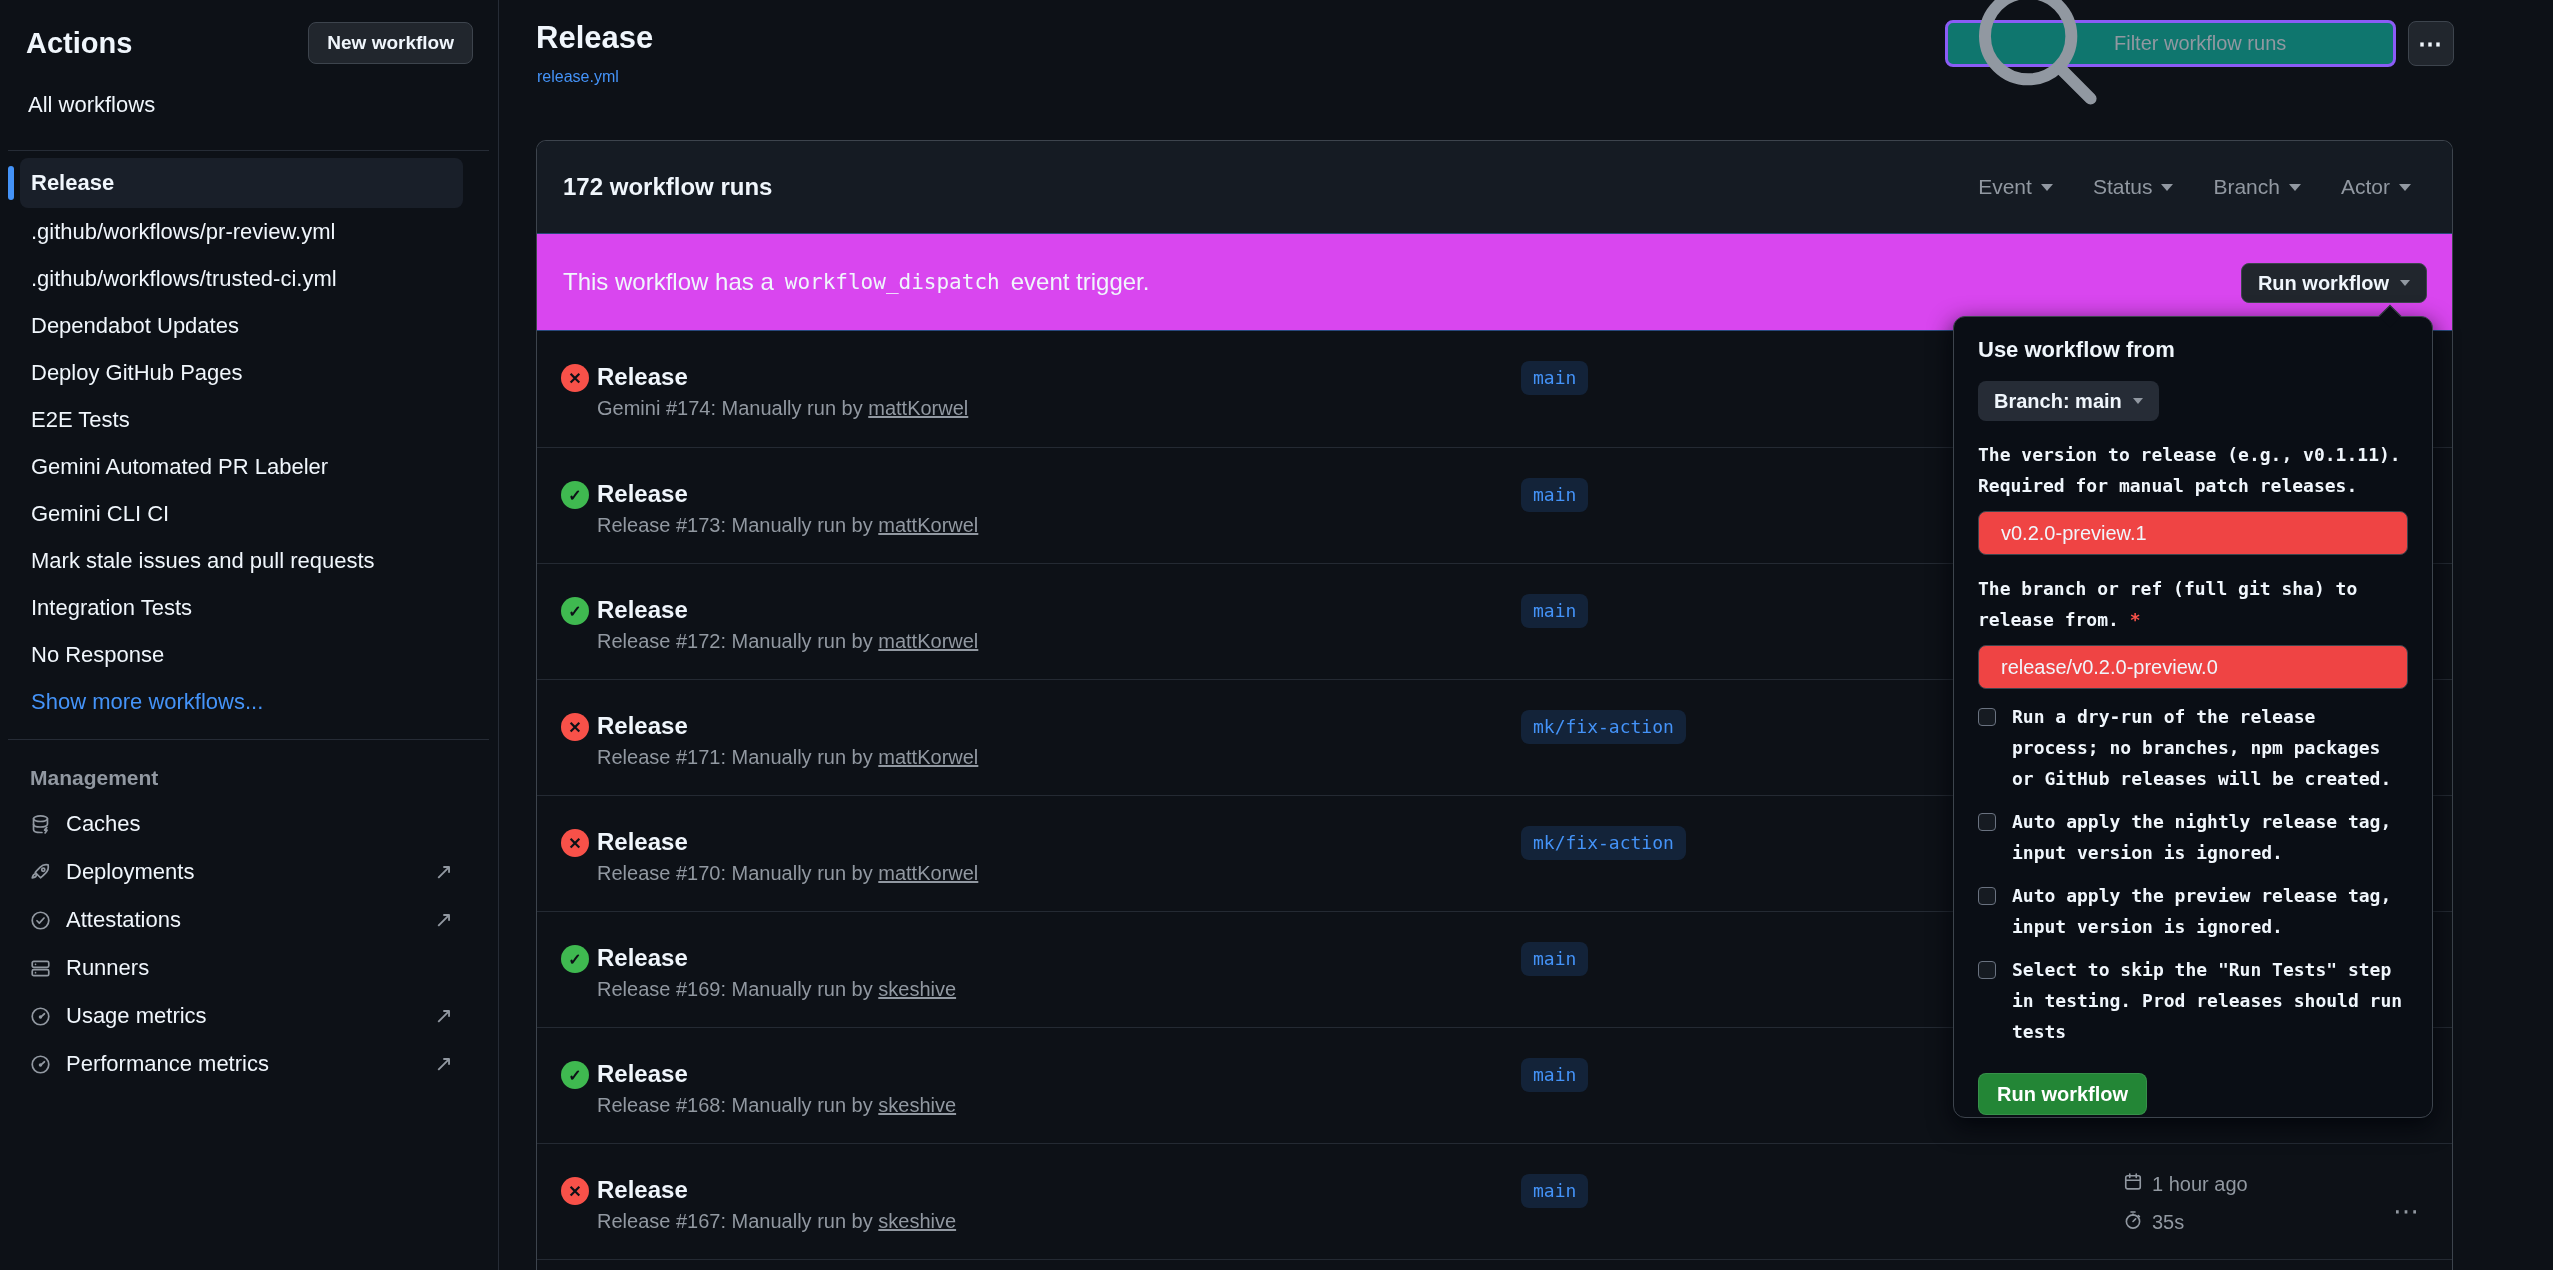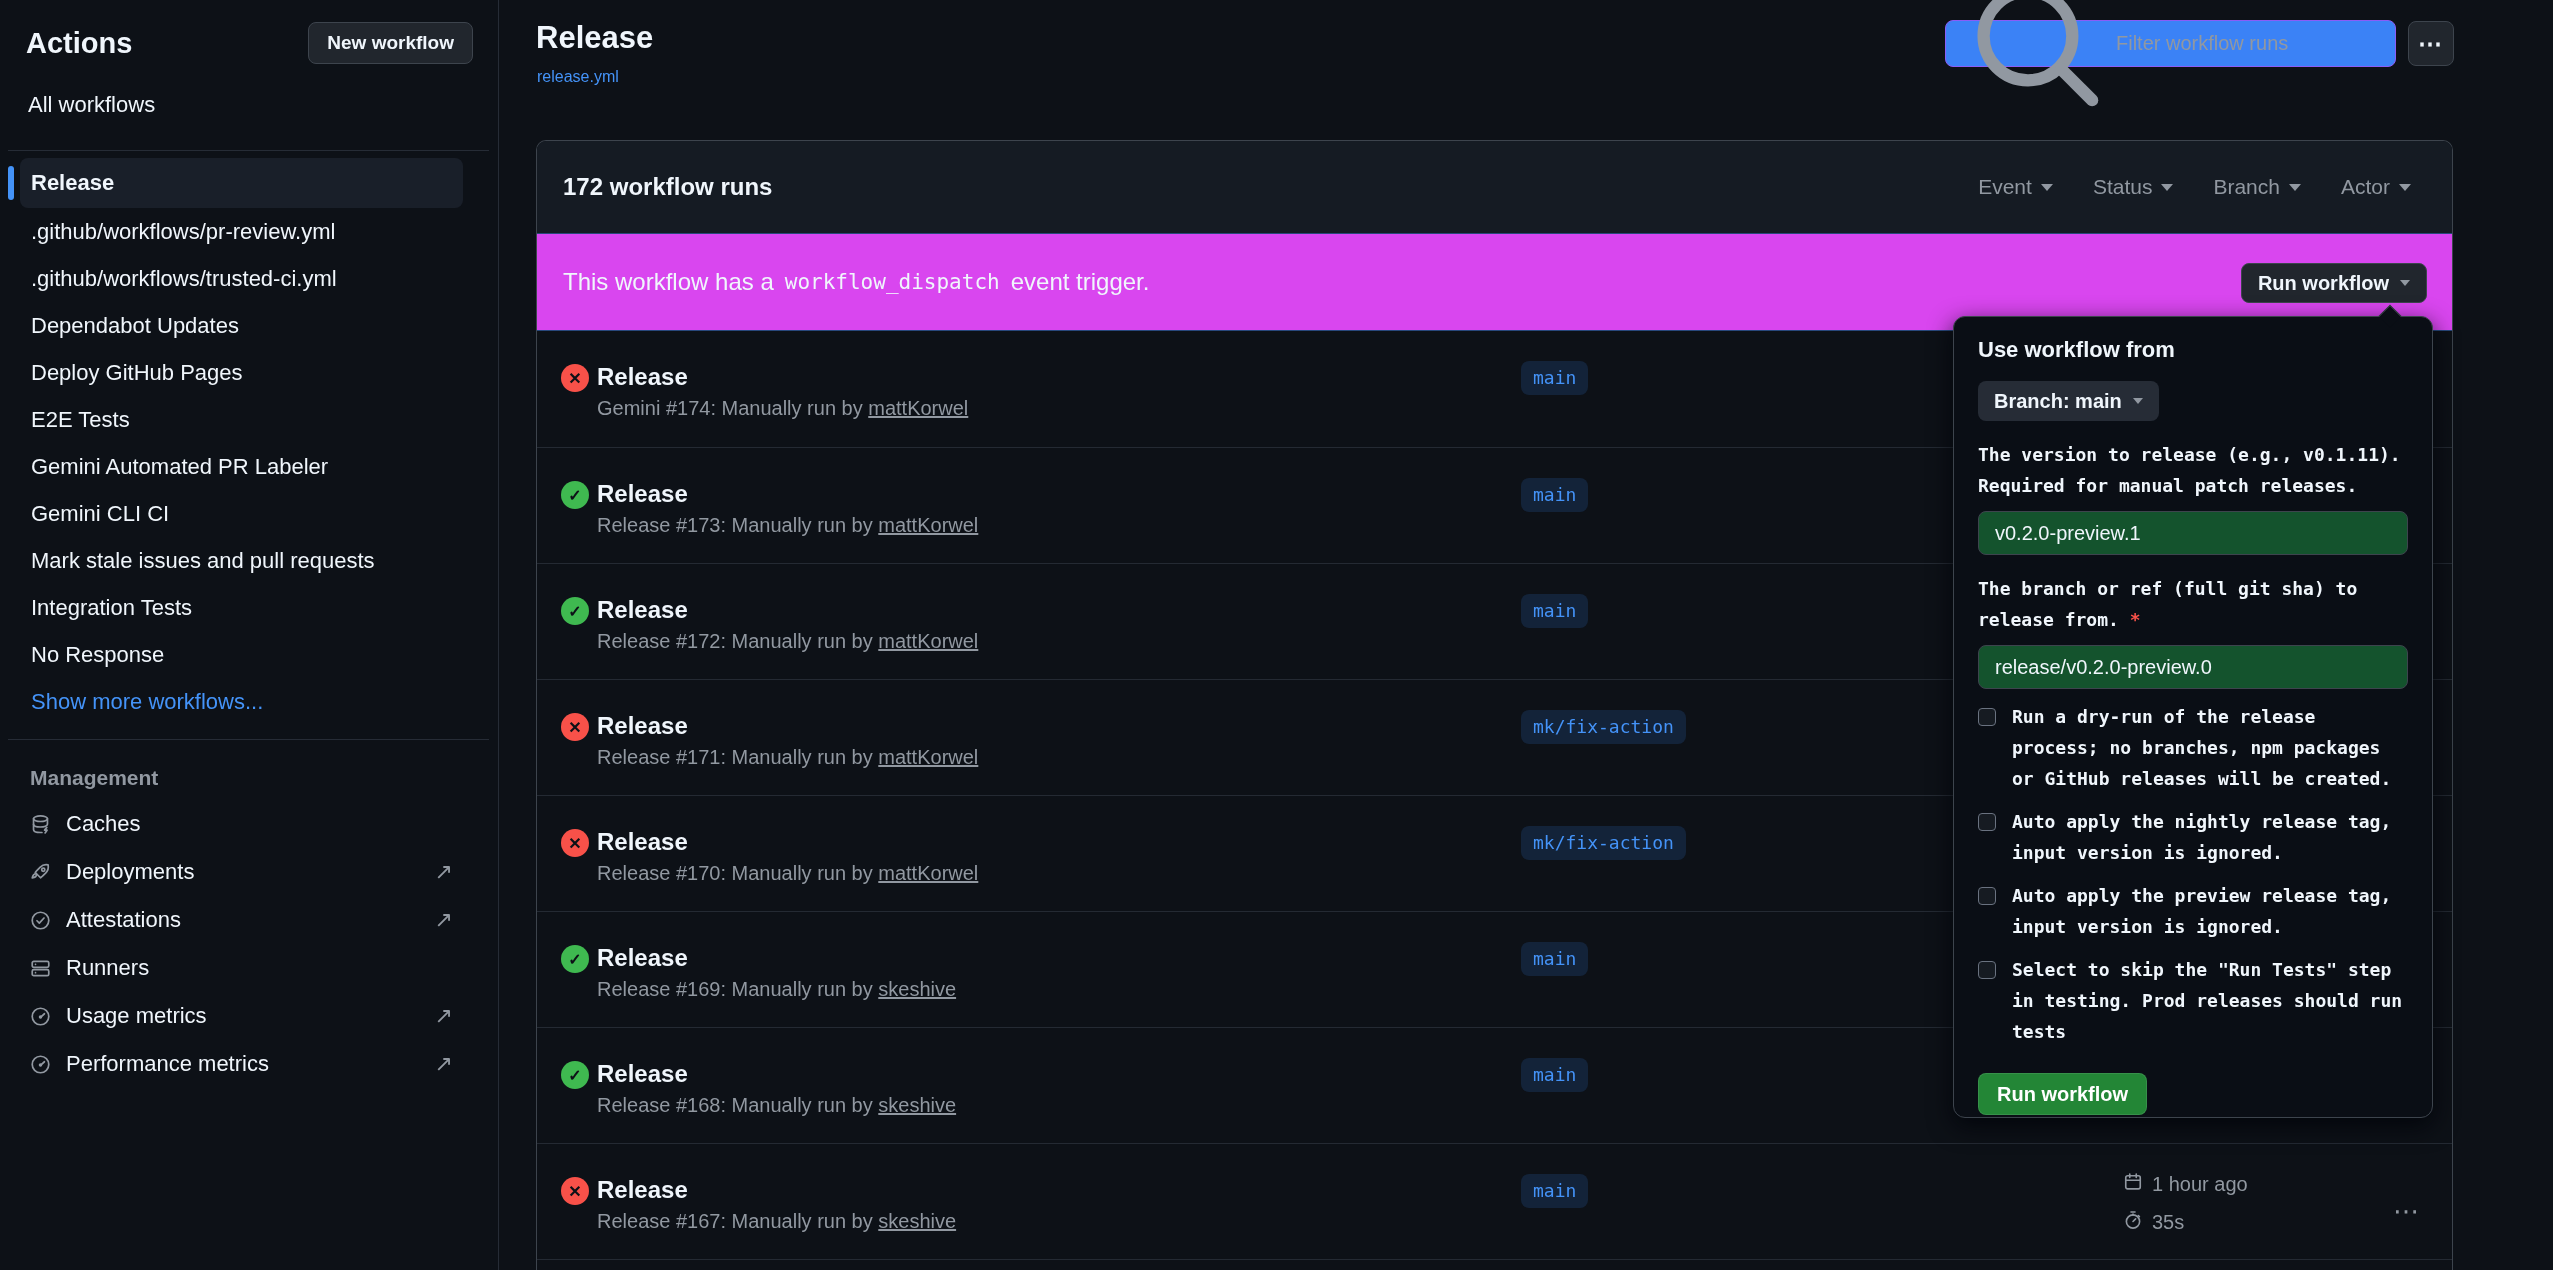--- a/index.html
+++ b/index.html
@@ -32,21 +32,21 @@
   .mg-item { position:relative; height:48px; display:flex; align-items:center; padding-left:30px; font-size:22px; color:#f0f6fc; cursor:pointer; gap:15px; }
   .mg-icon { color:#9198a1; width:21px; height:21px; display:flex; }
   .mg-icon svg { width:21px; height:21px; }
   .mg-ext { position:absolute; right:44px; color:#9198a1; font-size:22px; display:none; }
   .mg-item.external .mg-ext { display:block; }
 
   
   .main { position:absolute; left:499px; top:0; right:0; bottom:0; }
   .page-title { position:absolute; left:37px; top:20px; font-size:31px; font-weight:700; }
   .file-link { position:absolute; left:38px; top:68px; font-size:16px; color:#4493f8; text-decoration:none; cursor:pointer; }
-  .search-box { position:absolute; left:1446px; top:20px; width:451px; height:47px; border:1px solid #8b5cf6; border-radius:8px; display:flex; align-items:center; padding:0 14px; gap:5px; background:#3b82f6; }
+  .search-box { position:absolute; left:1446px; top:20px; width:451px; height:47px; border:3px solid #8b5cf6; border-radius:8px; display:flex; align-items:center; padding:0 14px; gap:5px; background:#0f766e; }
   .search-box .s-icon { color:#9198a1; display:flex; }
   .search-box input { flex:1; background:transparent; border:none; outline:none; color:#f0f6fc; font-size:20px; font-family:"Liberation Sans", sans-serif; }
   .search-box input::placeholder { color:#9198a1; }
   .top-kebab { position:absolute; left:1909px; top:21px; width:46px; height:45px; border-radius:8px; display:flex; align-items:center; justify-content:center; font-size:24px; letter-spacing:2px; color:#f0f6fc; }
 
   
   .runs-card { position:absolute; left:37px; top:140px; width:1917px; height:1130px; border:1px solid #3d444d; border-bottom:none; border-radius:10px 10px 0 0; background:#0d1117; overflow:hidden; }
   .card-head { height:92px; background:#151b23; display:flex; align-items:center; padding:0 41px 0 26px; }
   .runs-count { font-size:24px; font-weight:700; }
   .filters { margin-left:auto; display:flex; gap:40px; }
@@ -76,21 +76,21 @@
   .has-meta .run-kebab { display:block; }
 
   
   .popover { position:absolute; left:1953px; top:316px; width:480px; height:802px; background:#0a0e15; border:1px solid #3d444d; border-radius:12px; z-index:10; padding:20px 24px; box-shadow:0 8px 24px rgba(1,4,9,0.85); }
   .pop-caret { position:absolute; top:-9px; left:428px; width:16px; height:16px; background:#0a0e15; border-left:1px solid #3d444d; border-top:1px solid #3d444d; transform:rotate(45deg); }
   .pop-heading { font-size:22px; font-weight:600; }
   .branch-btn { margin-top:18px; background:#262c36; border:none; border-radius:8px; height:40px; padding:0 16px; font-size:20px; font-weight:600; color:#f0f6fc; display:inline-flex; align-items:center; gap:11px; }
   .branch-btn .caret { border-left-width:5px; border-right-width:5px; border-top-width:6px; }
   .pop-label { margin-top:18px; font-family:"DejaVu Sans Mono", monospace; font-size:18px; line-height:31px; font-weight:700; white-space:pre-line; }
   .req { color:#f85149; }
-  .pop-input { margin-top:10px; width:100%; height:44px; background:#14532d; border:1px solid #3d444d; border-radius:8px; color:#f0f6fc; font-size:20px; padding:0 16px; font-family:"Liberation Sans", sans-serif; outline:none; }
+  .pop-input { margin-top:10px; width:100%; height:44px; background:#ef4444; border:1px solid #3d444d; border-radius:8px; color:#f0f6fc; font-size:20px; padding:0 22px; font-family:"Liberation Sans", sans-serif; outline:none; }
   .chk-row { display:flex; gap:16px; margin-top:12px; align-items:flex-start; cursor:pointer; }
   .chk-box { flex:none; width:18px; height:18px; margin-top:7px; background:#161b22; border:1px solid #6a7280; border-radius:4px; }
   .chk-label { font-family:"DejaVu Sans Mono", monospace; font-size:18px; line-height:31px; font-weight:700; white-space:pre-line; }
   .green-btn { margin-top:26px; background:#238636; color:#ffffff; border:1px solid rgba(240,246,252,0.1); border-radius:8px; height:42px; padding:0 18px; font-size:20px; font-weight:600; }
 </style>
 </head>
 <body>
 
 <aside class="sidebar">
   <div class="sb-abs sb-head">

